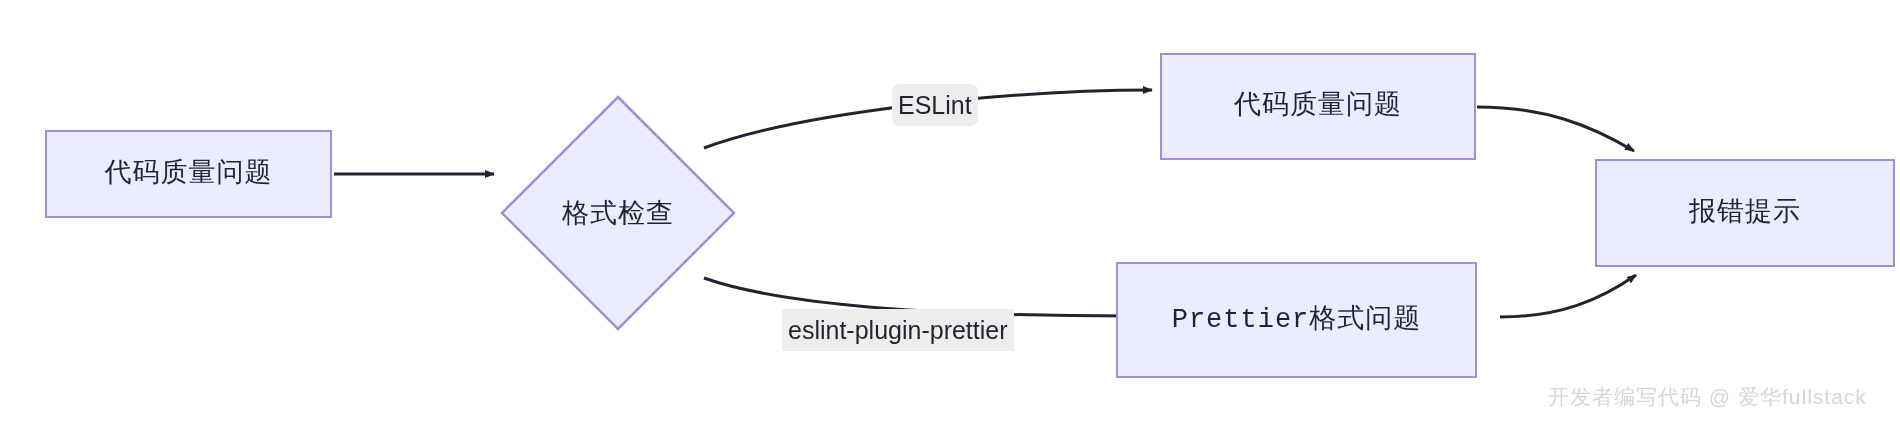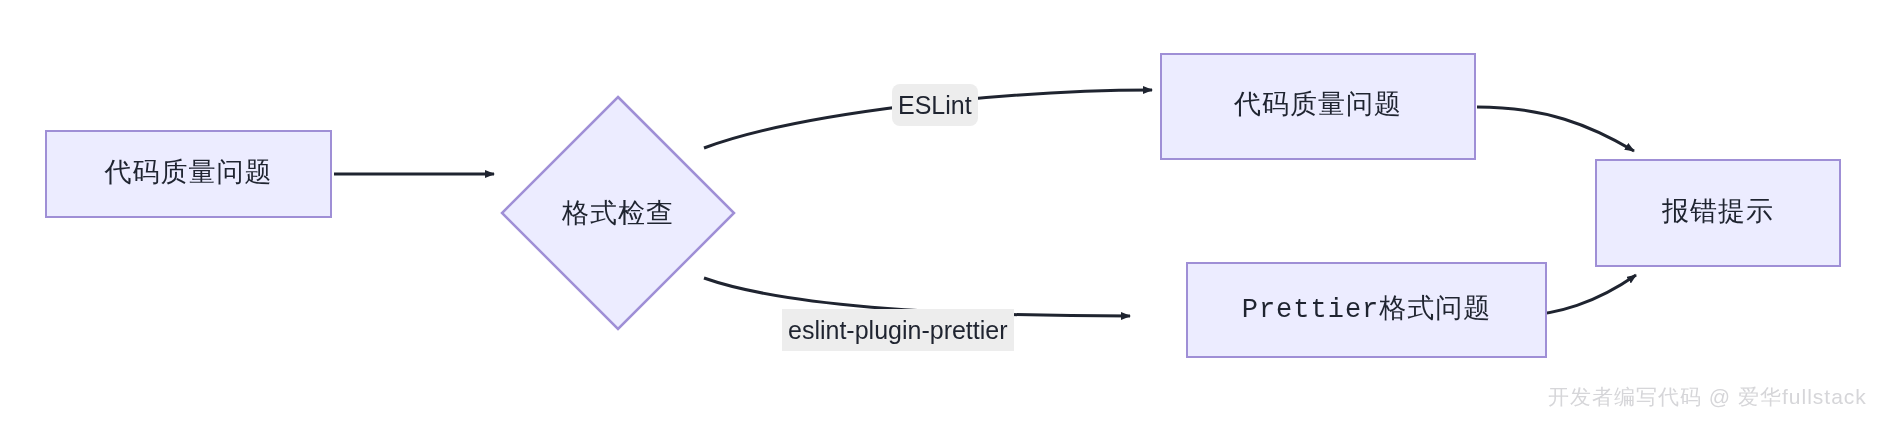--- a/index.html
+++ b/index.html
@@ -112,25 +112,25 @@
     <svg class="diamond-shape" viewBox="0 0 236 236" preserveAspectRatio="none" xmlns="http://www.w3.org/2000/svg">
       <polygon points="118,2 234,118 118,234 2,118" fill="#ececff" stroke="#9f8fd6" stroke-width="2.5"></polygon>
     </svg>
     <span class="diamond-text">格式检查</span>
   </div>
 
   <div class="node" style="left:1160px; top:53px; width:316px; height:107px;">
     <span class="node-label">代码质量问题</span>
   </div>
 
-  <div class="node" style="left:1186px; top:262px; width:361px; height:96px;">
+  <div class="node" style="left:1116px; top:262px; width:361px; height:116px;">
     <span class="node-label">Prettier格式问题</span>
   </div>
 
-  <div class="node" style="left:1595px; top:159px; width:246px; height:108px;">
+  <div class="node" style="left:1595px; top:159px; width:300px; height:108px;">
     <span class="node-label">报错提示</span>
   </div>
 
   <div class="edge-label" style="left:892px; top:84px; height:42px;border-radius:8px;">ESLint</div>
 
   <div class="edge-label" style="left:782px; top:309px; height:42px;">eslint-plugin-prettier</div>
 
   <div class="watermark" style="left:1548px; top:383px;">开发者编写代码 @ 爱华fullstack</div>
 
 </div>

